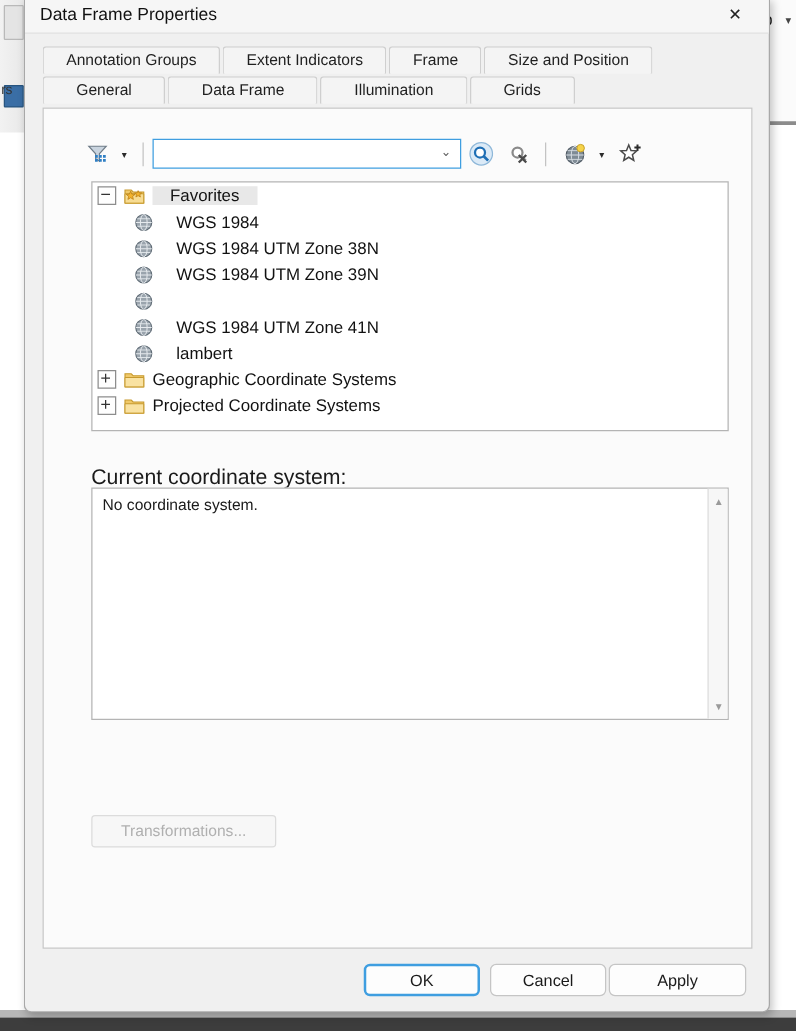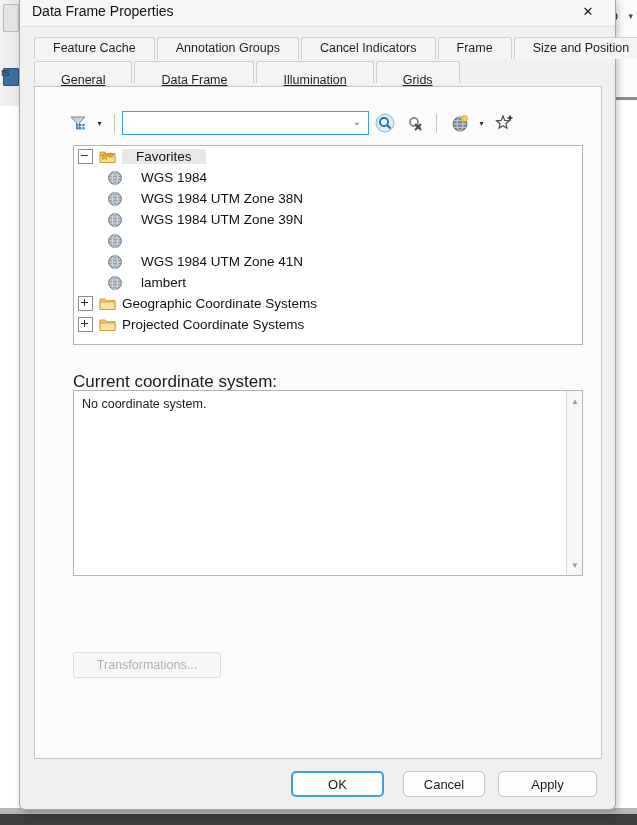--- a/index.html
+++ b/index.html
@@ -149,21 +149,21 @@
     border: 1px solid #cfcfcf;
     border-bottom: none;
     border-radius: 3px 3px 0 0;
     font-size: 12.5px;
     color: #1f1f1f;
     white-space: nowrap;
     cursor: default;
     box-sizing: border-box;
   }
   .tab.wide   { padding: 0 18px; }
-  .tab.wider  { padding: 8px 26px; text-decoration: underline; }
+  .tab.wider  { padding: 0 26px; }
   .tab.active {
     background: #ffffff;
     height: 25px;
     line-height: 24px;
     position: relative;
     z-index: 3;
     border-color: #b9b9b9;
     margin-bottom: -1px;
   }
 
@@ -362,22 +362,22 @@
     font-family: "Liberation Sans", sans-serif;
     font-size: 13px;
     color: #1a1a1a;
     cursor: pointer;
   }
   .btn.ok {
     right: 231px;
     width: 93px;
     border: 2px solid #3f9ee0;
   }
-  .btn.cancel { right: 130px; width: 82px; }
-  .btn.apply  { right: 18px;  width: 99px; }
+  .btn.cancel { right: 130px; width: 93px; }
+  .btn.apply  { right: 18px;  width: 110px; }
 </style>
 </head>
 <body>
 
 <div id="app-background">
   <div class="bg-left-toolbar">
     <div class="bg-tool-chip a"></div>
     <div class="bg-tool-chip b"></div>
   </div>
   <div class="bg-left-edge-text">rs</div>
@@ -393,23 +393,22 @@
 
 <div id="dialog">
 
   <div class="titlebar">
     <div class="title-text">Data Frame Properties</div>
     <div class="close-btn">✕</div>
   </div>
 
   <div class="tabstrip">
     <div class="tab-row row1">
-      <div class="tab wide">Feature Cache</div>
       <div class="tab wide">Annotation Groups</div>
-      <div class="tab wide">Cancel Indicators</div>
+      <div class="tab wide">Extent Indicators</div>
       <div class="tab wide">Frame</div>
       <div class="tab wide">Size and Position</div>
     </div>
     <div class="tab-row row2">
       <div class="tab wider">General</div>
       <div class="tab wider">Data Frame</div>
       <div class="tab wider">Illumination</div>
       <div class="tab wider">Grids</div>
     </div>
   </div>

